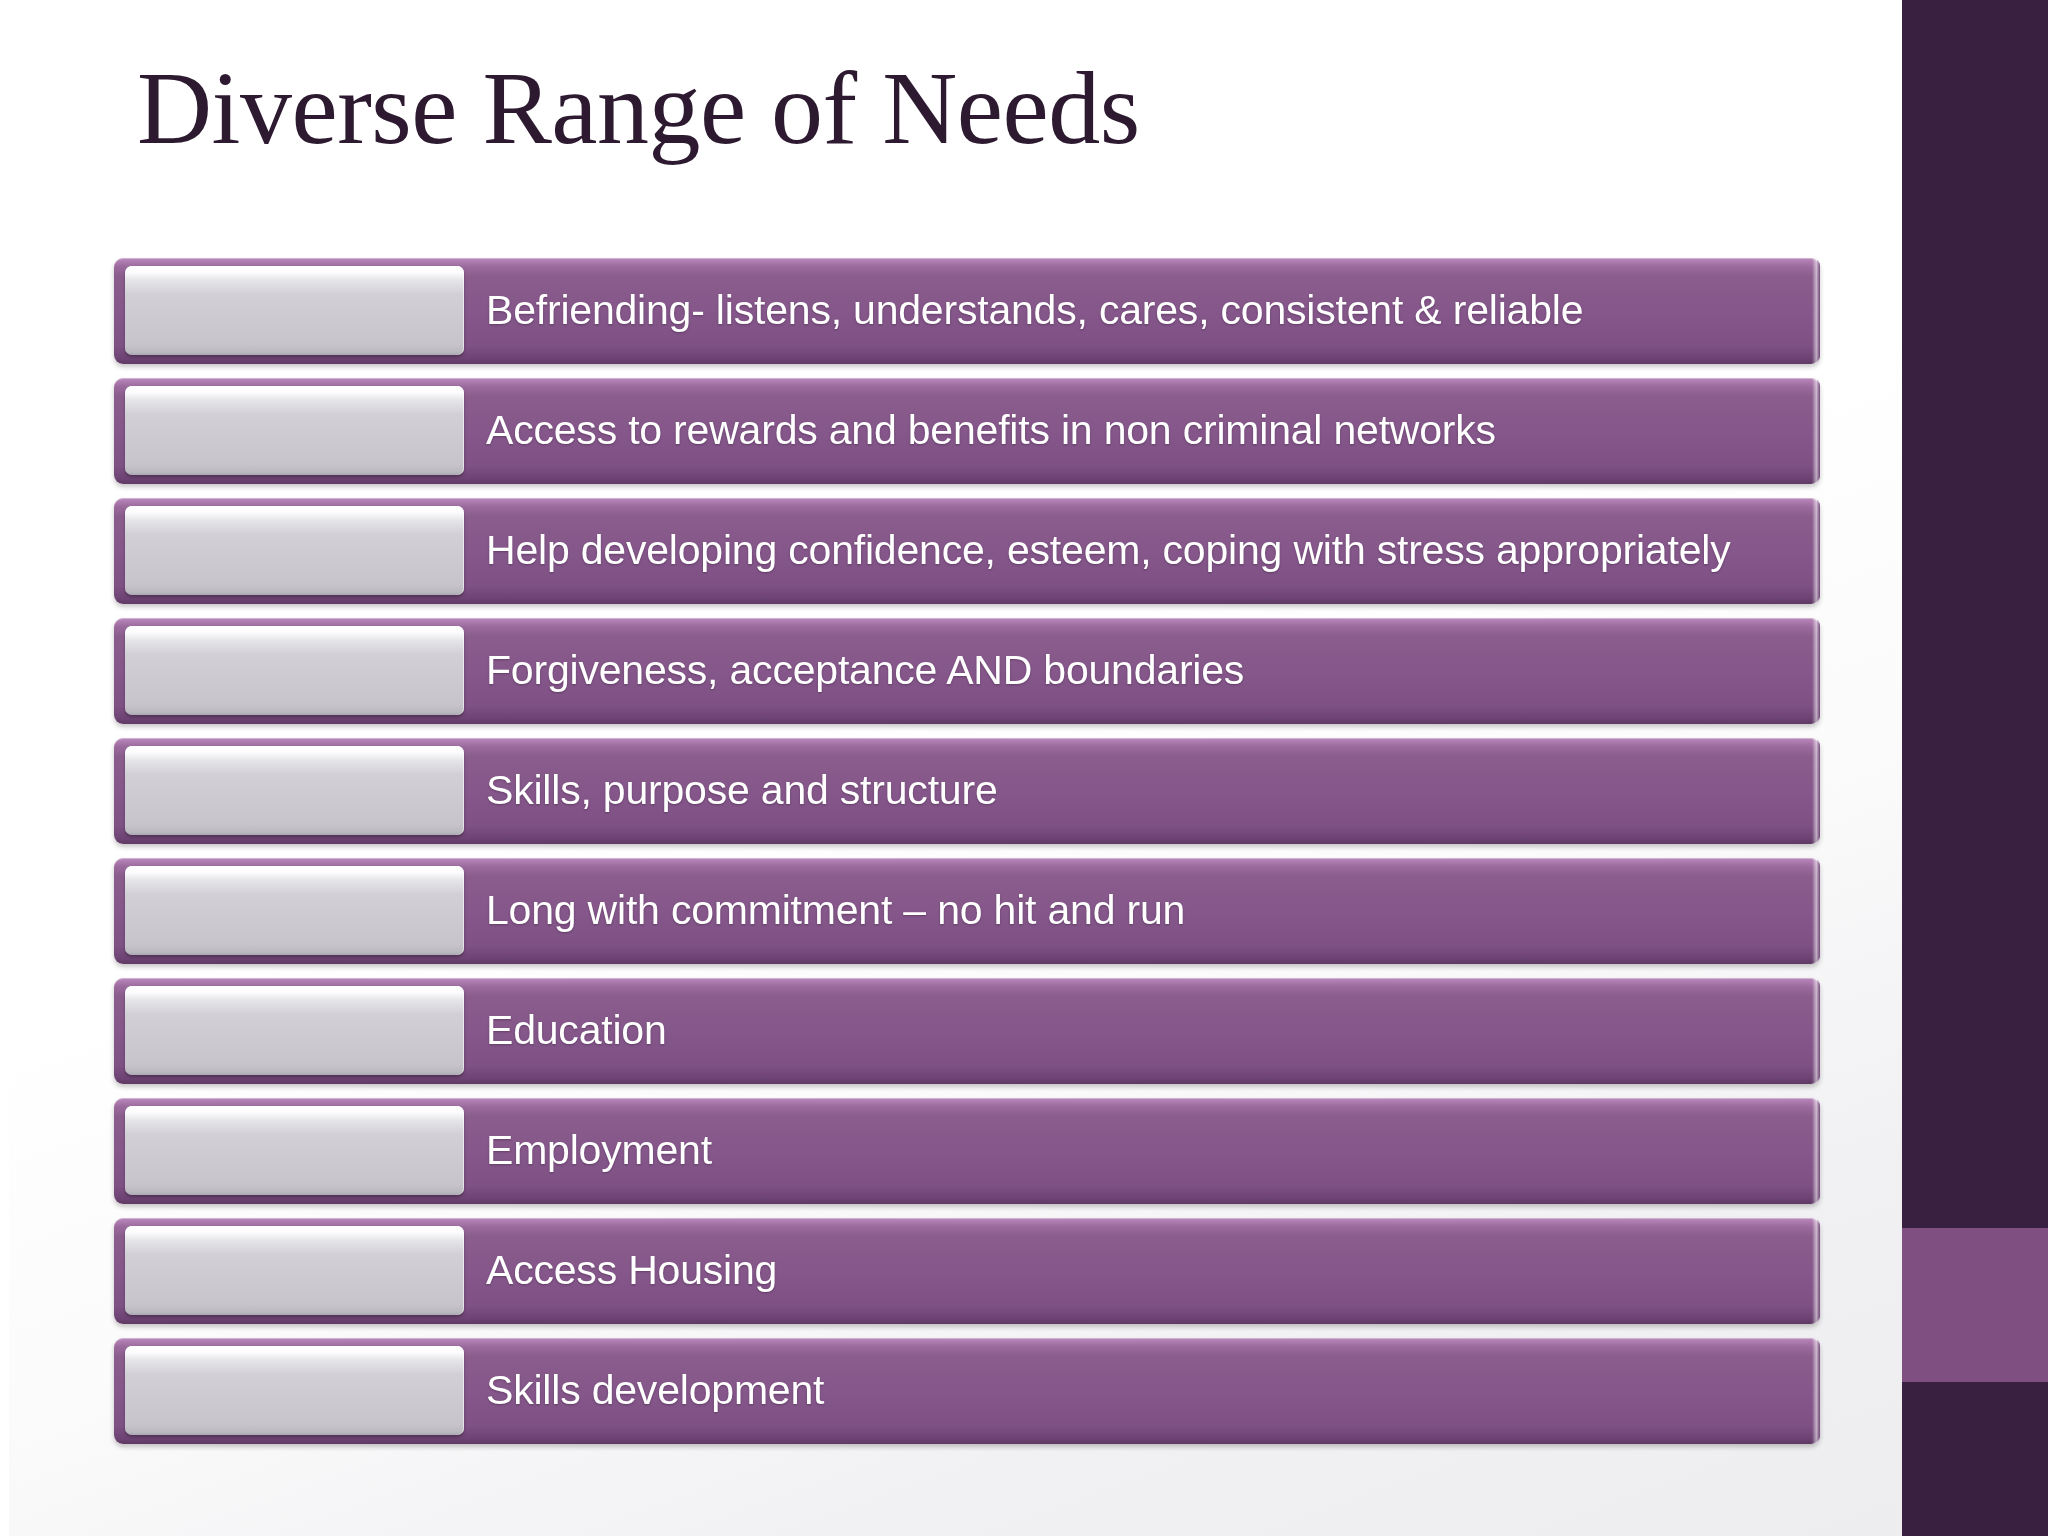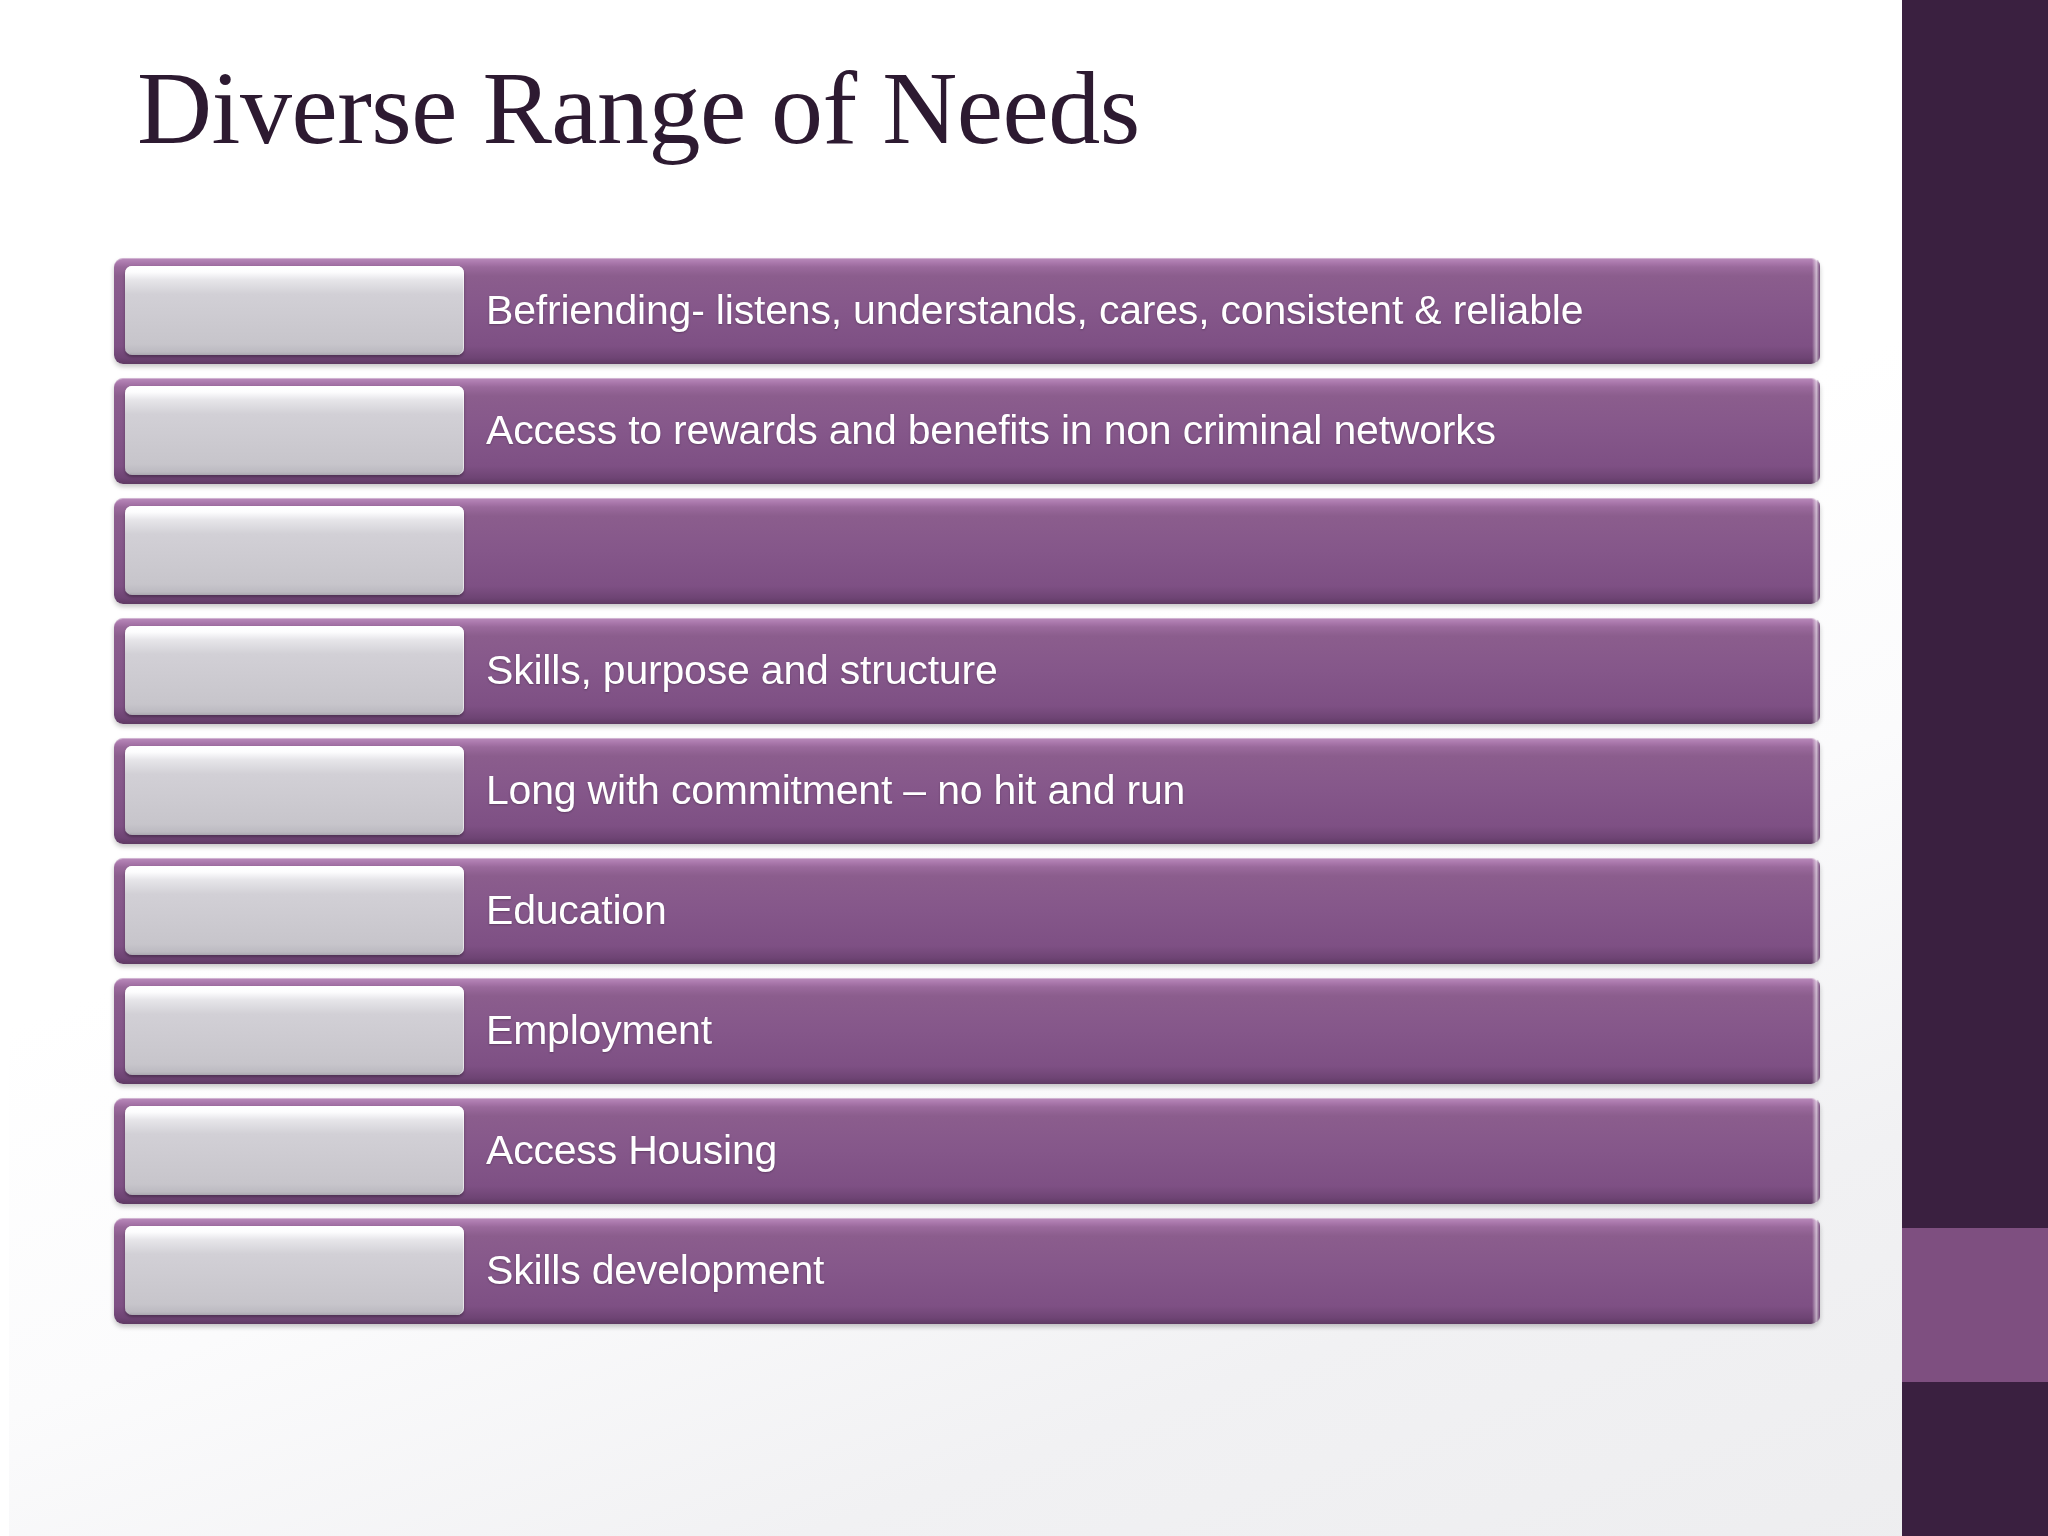--- a/index.html
+++ b/index.html
@@ -154,22 +154,27 @@
       <div class="bar-label">Befriending- listens, understands, cares, consistent &amp; reliable</div>
     </div>
 
     <div class="bar-row">
       <div class="bar-chip"></div>
       <div class="bar-label">Access to rewards and benefits in non criminal networks</div>
     </div>
 
     <div class="bar-row">
       <div class="bar-chip"></div>
-    </div>
-
+      <div class="bar-label">Help developing confidence, esteem, coping with stress appropriately</div>
+    </div>
+
+    <div class="bar-row">
+      <div class="bar-chip"></div>
+      <div class="bar-label">Forgiveness, acceptance AND boundaries</div>
+    </div>
 
     <div class="bar-row">
       <div class="bar-chip"></div>
       <div class="bar-label">Skills, purpose and structure</div>
     </div>
 
     <div class="bar-row">
       <div class="bar-chip"></div>
       <div class="bar-label">Long with commitment – no hit and run</div>
     </div>

